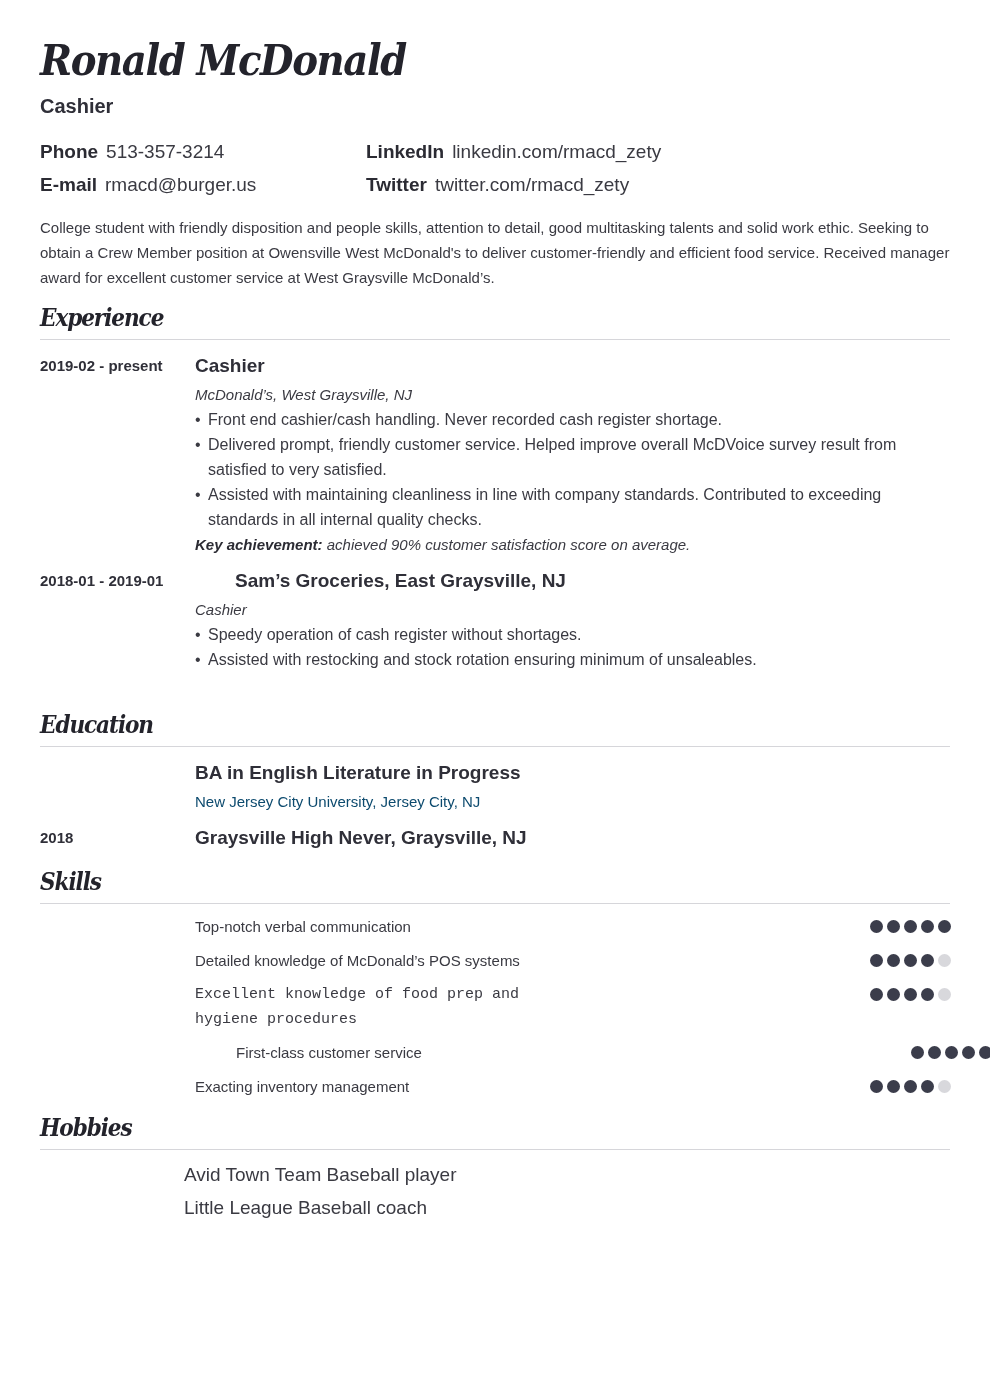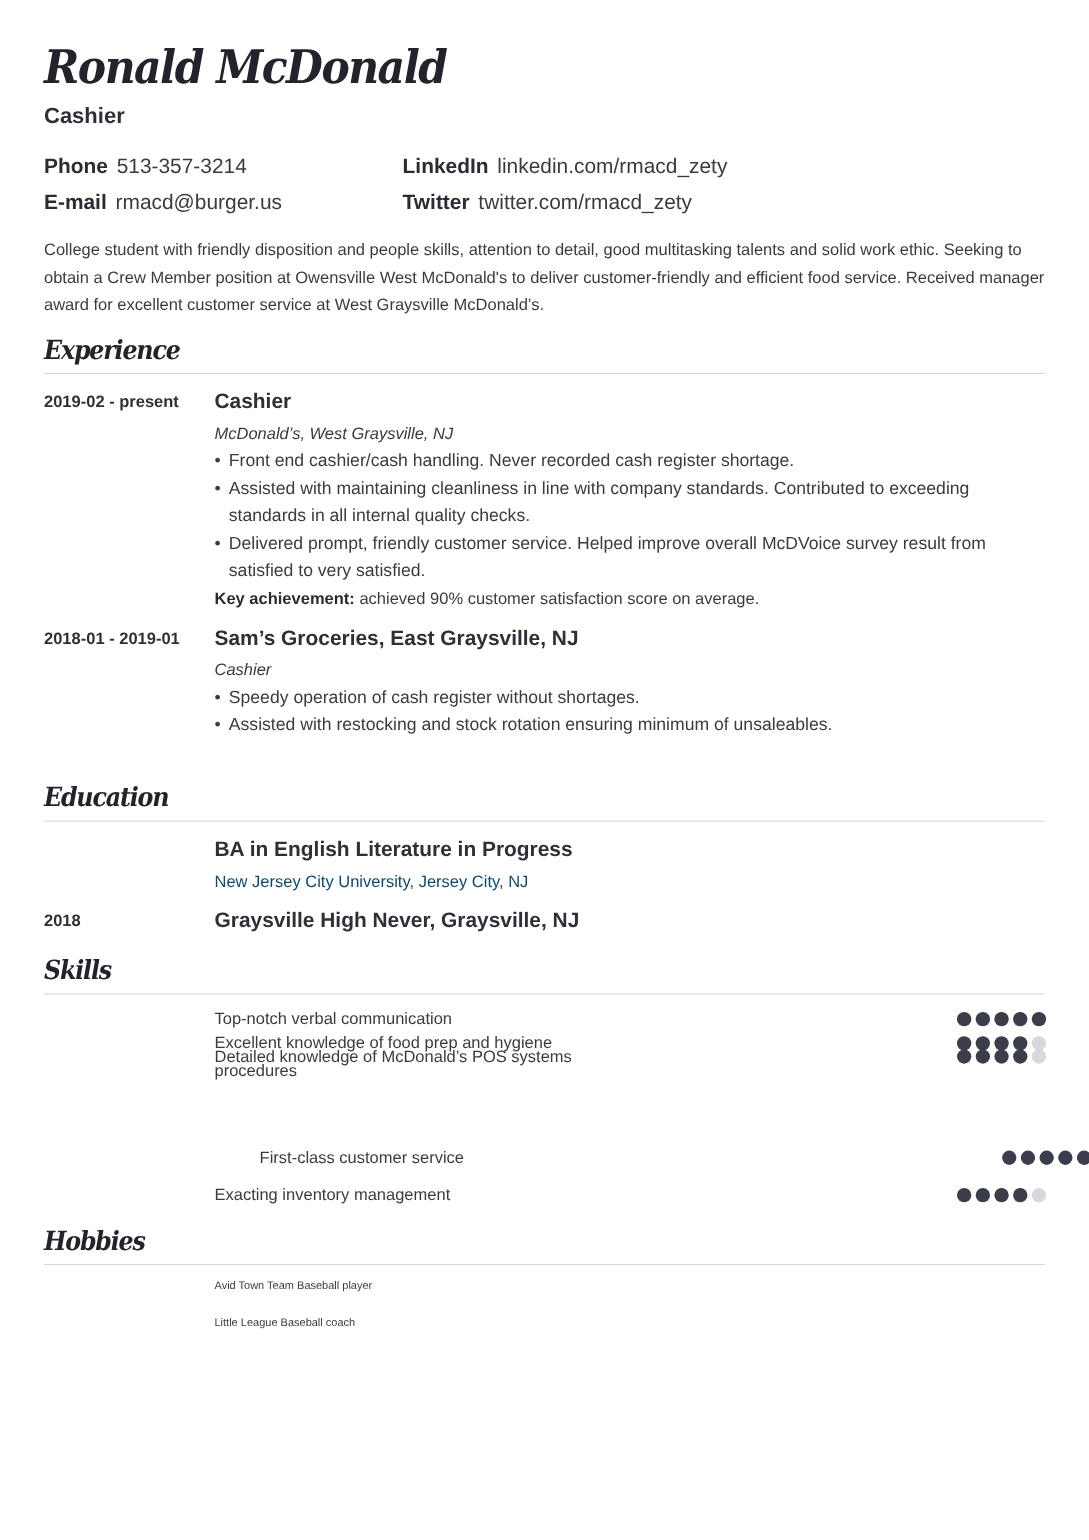--- a/index.html
+++ b/index.html
@@ -61,37 +61,37 @@
     font-size: 15px; color: #0c4a6e; white-space: nowrap;
   }
   .bullets { position: absolute; left: 155px; width: 756px; list-style: none; }
   .bullets li {
     position: relative; padding-left: 13px;
     font-size: 16px; line-height: 25px; color: #3a3a42;
   }
   .bullets li::before {
     content: "\2022"; position: absolute; left: 0; top: 0; color: #3a3a42;
   }
-  .key { position: absolute; left: 155px; font-size: 15px; color: #3a3a42; white-space: nowrap; }
+  .key { position: absolute; left: 155px; font-size: 15px; color: #3a3a42; white-space: nowrap; font-style: italic; }
   .key b { color: #2b2b33; }
 
   .skill {
     position: absolute; left: 155px; width: 756px;
   }
   .skill-name {
     width: 330px; font-size: 15px; line-height: 25px; color: #3a3a42;
   }
   .dots {
     position: absolute; right: 0; top: 6px;
     display: flex; gap: 4px;
   }
   .dot { width: 13px; height: 13px; border-radius: 50%; background: #3b3d4b; }
   .dot.off { background: #d8d8dc; }
 
-  .hobby { position: absolute; left: 155px; font-size: 10px; color: #3a3a42; white-space: nowrap; }
+  .hobby { position: absolute; left: 144px; font-size: 19px; color: #3a3a42; white-space: nowrap; }
 </style>
 </head>
 <body>
 
 <div class="page">
 
   <div class="name">Ronald McDonald</div>
   <div class="role">Cashier</div>
 
   <div class="contact">
@@ -112,27 +112,27 @@
   <p class="summary">College student with friendly disposition and people skills, attention to detail, good multitasking talents and solid work ethic. Seeking to obtain a Crew Member position at Owensville West McDonald's to deliver customer-friendly and efficient food service. Received manager award for excellent customer service at West Graysville McDonald’s.</p>
 
   <div class="section-title" style="top:303px;">Experience</div>
   <div class="rule" style="top:339px;"></div>
 
   <div class="date" style="top:357px;">2019-02 - present</div>
   <div class="entry-title" style="top:355px;">Cashier</div>
   <div class="entry-sub" style="top:386px;">McDonald’s, West Graysville, NJ</div>
   <ul class="bullets" style="top:407px;">
     <li>Front end cashier/cash handling. Never recorded cash register shortage.</li>
+    <li>Delivered prompt, friendly customer service. Helped improve overall McDVoice survey result from satisfied to very satisfied.</li>
     <li>Assisted with maintaining cleanliness in line with company standards. Contributed to exceeding standards in all internal quality checks.</li>
-    <li>Delivered prompt, friendly customer service. Helped improve overall McDVoice survey result from satisfied to very satisfied.</li>
   </ul>
   <div class="key" style="top:536px;"><b>Key achievement:</b><span> achieved 90% customer satisfaction score on average.</span></div>
 
   <div class="date" style="top:572px;">2018-01 - 2019-01</div>
-  <div class="entry-title" style="top:570px;">Sam’s Groceries, East Graysville, NJ</div>
+  <div class="entry-title" style="top:570px;margin-left:40px;">Sam’s Groceries, East Graysville, NJ</div>
   <div class="entry-sub" style="top:601px;">Cashier</div>
   <ul class="bullets" style="top:622px;">
     <li>Speedy operation of cash register without shortages.</li>
     <li>Assisted with restocking and stock rotation ensuring minimum of unsaleables.</li>
   </ul>
 
   <div class="section-title" style="top:710px;">Education</div>
   <div class="rule" style="top:746px;"></div>
 
   <div class="entry-title" style="top:762px;">BA in English Literature in Progress</div>
@@ -156,21 +156,21 @@
   <div class="skill" style="top:948px;">
     <div class="skill-name">Detailed knowledge of McDonald’s POS systems</div>
     <div class="dots">
       <span class="dot"></span>
       <span class="dot"></span>
       <span class="dot"></span>
       <span class="dot"></span>
       <span class="dot off"></span>
     </div>
   </div>
-  <div class="skill" style="top:936px;">
+  <div class="skill" style="top:982px;font-family:Liberation Mono, monospace;">
     <div class="skill-name">Excellent knowledge of food prep and hygiene procedures</div>
     <div class="dots">
       <span class="dot"></span>
       <span class="dot"></span>
       <span class="dot"></span>
       <span class="dot"></span>
       <span class="dot off"></span>
     </div>
   </div>
   <div class="skill" style="top:1040px;margin-left:41px;">

